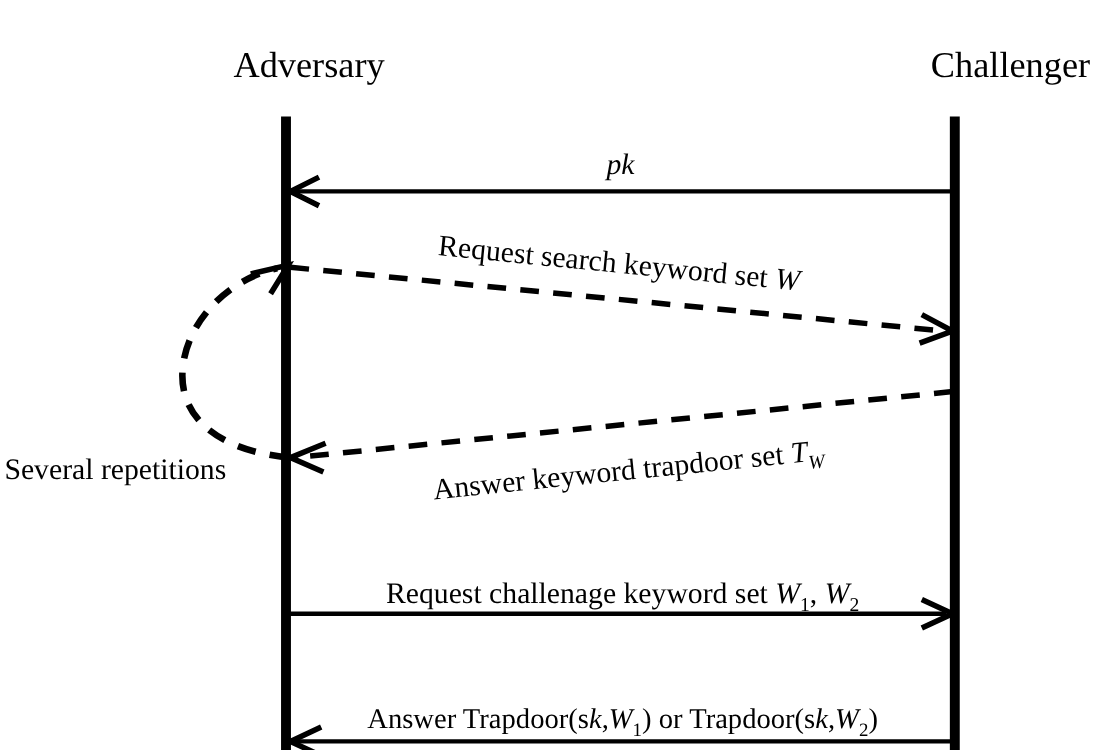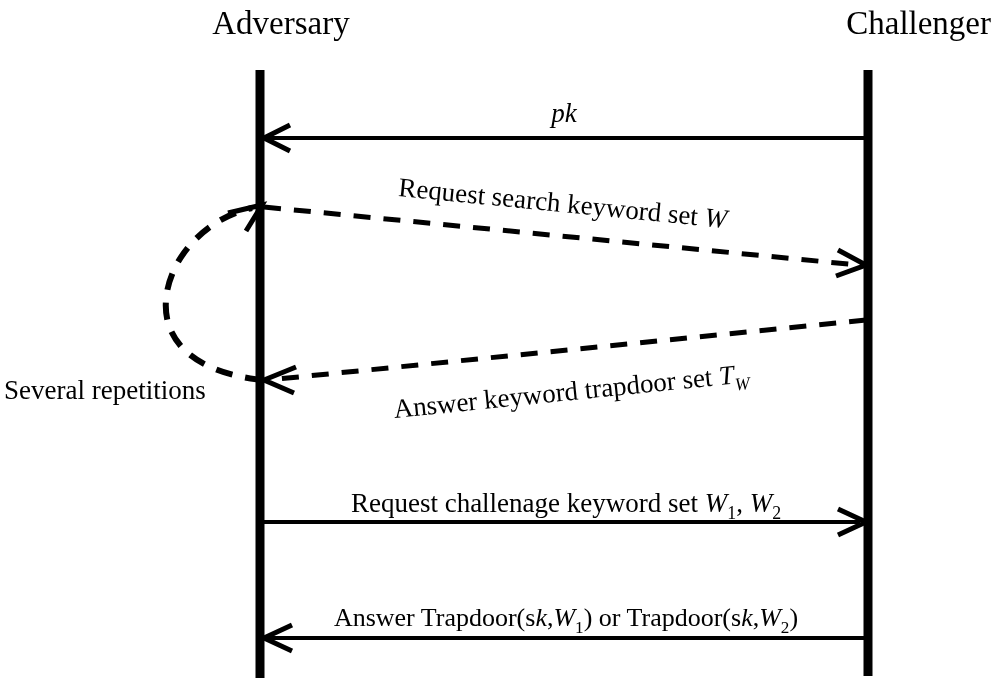--- a/index.html
+++ b/index.html
@@ -12,20 +12,21 @@
     height: 682px;
     overflow: hidden;
     font-family: "Liberation Serif", "DejaVu Serif", serif;
     color: #000000;
   }
   #diagram-root {
     position: relative;
     width: 995px;
     height: 628px;
     background: #ffffff;
+    margin-top: 36px;
   }
   svg#sequence-diagram {
     display: block;
     width: 995px;
     height: 682px;
   }
   .actor-label {
     font-family: "Liberation Serif", "DejaVu Serif", serif;
     font-size: 33px;
     fill: #000000;

